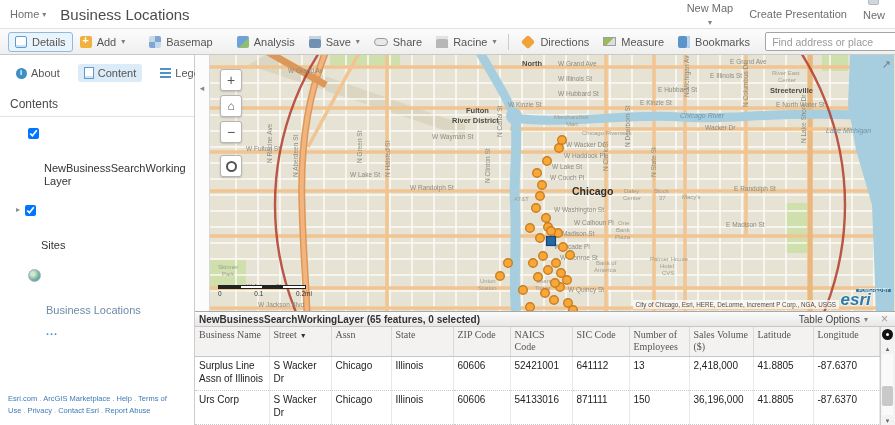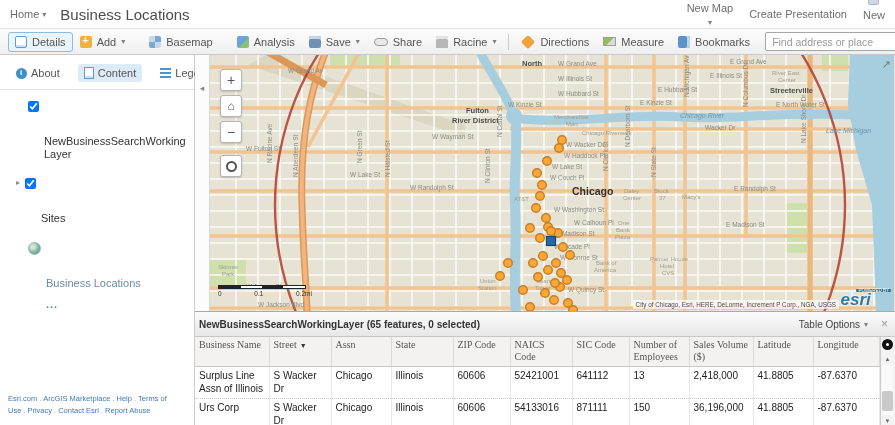--- a/index.html
+++ b/index.html
@@ -112,21 +112,21 @@
   .attribution { position:absolute; right:56px; bottom:2px; font-size:6.3px; color:#4c4c4c;
     background:rgba(255,255,255,.68); padding:1px 3px; z-index:3; white-space:nowrap; }
   .esri-logo { position:absolute; right:4px; bottom:4px; z-index:3; text-align:left; line-height:.8; }
   .esri-logo .pb { font-size:4.5px; background:#33789c; color:#fff; padding:0 2px; border-radius:1px;
     display:inline-block; margin-left:16px; }
   .esri-logo .brand { font-size:17px; font-weight:bold; font-style:italic; color:#2d7aa8;
     text-shadow:0 0 2px #fff, 0 0 2px #fff; }
 
   
   .tablearea { flex:1; display:flex; flex-direction:column; border-top:1px solid #a9a9a9; overflow:hidden; background:#fff; }
-  .ttitle { height:25px; flex:none; display:flex; align-items:center; padding:0 4px;
+  .ttitle { height:15px; flex:none; display:flex; align-items:center; padding:0 4px;
     background:linear-gradient(#fbfbfb,#e7e7e7); border-bottom:1px solid #c6c6c6; font-size:10px; color:#333; }
   .ttitle .ttl { font-weight:bold; }
   .ttitle .sp { flex:1; }
   .topts { display:flex; align-items:center; gap:4px; cursor:pointer; color:#444; margin-right:10px; }
   .tclose { color:#9a9a9a; font-size:12px; cursor:pointer; padding:0 3px; }
   .twrap { flex:1; display:flex; overflow:hidden; }
   table { table-layout:fixed; border-collapse:collapse; font-size:10px; width:684px; }
   th { background:#f3f2f0; color:#555; font-weight:normal; text-align:left; padding:2px 4px 3px;
     border-right:1px solid #d9d9d9; border-bottom:1px solid #c6c6c6; vertical-align:top; line-height:1.2; cursor:pointer;font-family:Liberation Serif, serif; }
   th .sort { font-size:7px; color:#333; margin-left:3px; }
@@ -234,20 +234,21 @@
         </span>
         <span class="tab active">
           <span class="i-content"></span>
           <span>Content</span>
         </span>
         <span class="tab">
           <span class="i-legend"></span>
           <span>Legend</span>
         </span>
       </div>
+      <div class="contents-h">Contents</div>
       <div class="sdivider"></div>
 
       <div class="layer-row">
         <input type="checkbox" checked="" style="">
         <span class="layer-label">NewBusinessSearchWorkingLayer</span>
       </div>
       <div class="layer-row l2">
         <span class="expander">▸</span>
         <input type="checkbox" checked="" style="">
         <span class="layer-label">Sites</span>

